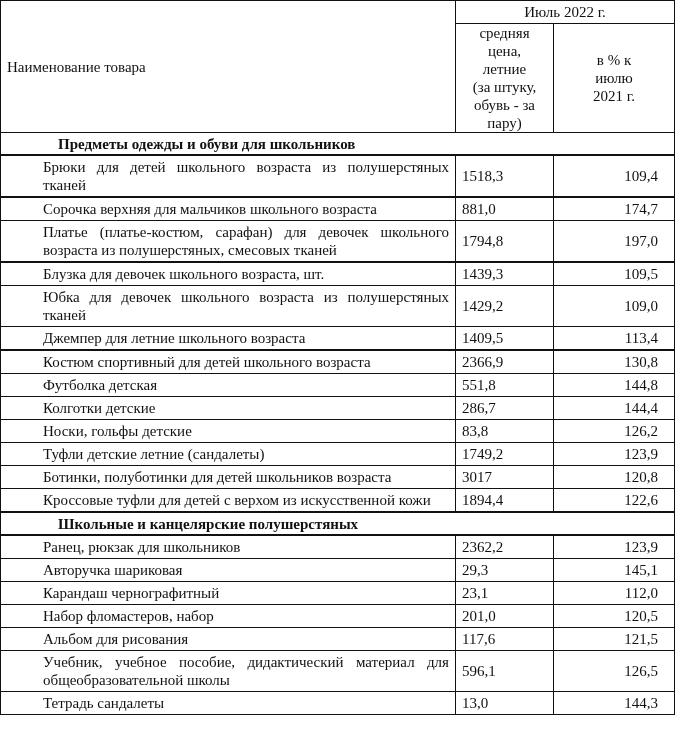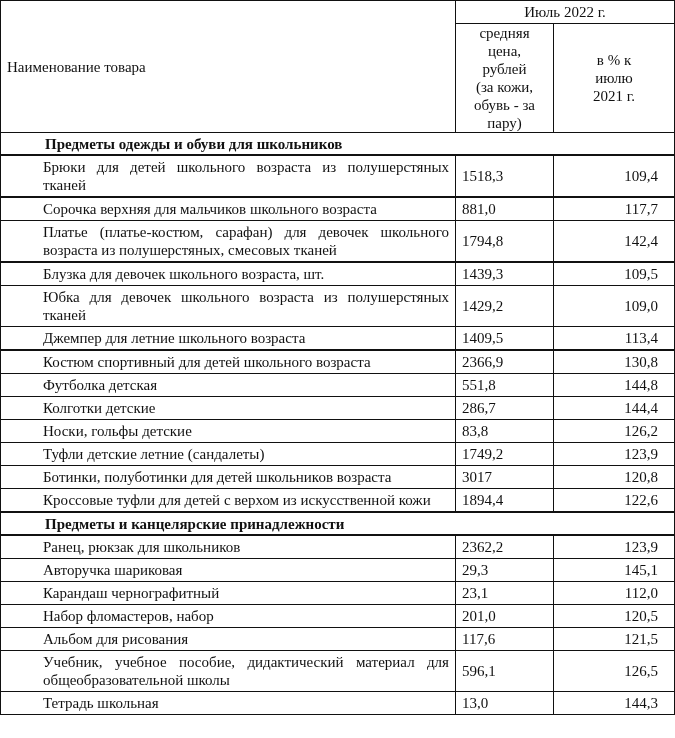--- a/index.html
+++ b/index.html
@@ -3,21 +3,21 @@
 <meta charset="utf-8">
 <style>
   html, body { margin:0; padding:0; background:#ffffff; }
   body { width:675px; height:738px; position:relative; font-family:"Liberation Serif", serif; color:#111; }
   table { position:absolute; left:0; top:0; border-collapse:collapse; width:674px; table-layout:fixed; font-size:15px; line-height:18px; }
   td, th { border:1px solid #111; padding:0 6px; vertical-align:middle; font-weight:normal; }
   col.c1 { width:455px; } col.c2 { width:98px; } col.c3 { width:121px; }
   .hdr-name { text-align:left; height:100px; }
   .hdr-top { text-align:center; height:22px;margin-top:19px; }
   .hdr-sub { height:76px; }
-  .section td { font-weight:bold; height:21px; padding-left:44px;margin-left:32px; }
+  .section td { font-weight:bold; height:21px; padding-left:57px;margin-left:32px; }
   .row td { height:22px; }
   .row.two td { height:40px; }
   .name { text-align:justify; text-align-last:left;padding-left:42px; }
   .num { text-align:left; padding-right:16px; }
   .pct { text-align:right; padding-right:16px; }
   .thick td { border-bottom:2px solid #111; }
 </style>
 </head>
 <body>
 
@@ -28,22 +28,22 @@
       <col class="c3">
     </colgroup>
   <thead>
     <tr>
       <th rowspan="2" class="hdr-name">Наименование товара</th>
       <th colspan="2" class="hdr-top">Июль 2022 г.</th>
     </tr>
     <tr>
       <th class="hdr-sub">
         <div>средняя цена,</div>
-        <div>рублей</div>
-        <div>(за кожи,</div>
+        <div>летние</div>
+        <div>(за штуку,</div>
         <div>обувь - за пару)</div>
       </th>
       <th class="hdr-sub">
         <div>в % к</div>
         <div>июлю</div>
         <div>2021 г.</div>
       </th>
     </tr>
   </thead>
   <tbody id="tbody">
@@ -51,26 +51,26 @@
         <td colspan="3">Предметы одежды и обуви для школьников</td>
       </tr>
       <tr class="row two thick">
         <td class="name">Брюки для детей школьного возраста из полушерстяных тканей</td>
         <td class="num">1518,3</td>
         <td class="pct">109,4</td>
       </tr>
       <tr class="row">
         <td class="name">Сорочка верхняя для мальчиков школьного возраста</td>
         <td class="num">881,0</td>
-        <td class="pct">117,7</td>
+        <td class="pct">174,7</td>
       </tr>
       <tr class="row two thick">
         <td class="name">Платье (платье-костюм, сарафан) для девочек школьного возраста из полушерстяных, смесовых тканей</td>
         <td class="num">1794,8</td>
-        <td class="pct">142,4</td>
+        <td class="pct">197,0</td>
       </tr>
       <tr class="row">
         <td class="name">Блузка для девочек школьного возраста, шт.</td>
         <td class="num">1439,3</td>
         <td class="pct">109,5</td>
       </tr>
       <tr class="row two">
         <td class="name">Юбка для девочек школьного возраста из полушерстяных тканей</td>
         <td class="num">1429,2</td>
         <td class="pct">109,0</td>
@@ -109,21 +109,21 @@
         <td class="name">Ботинки, полуботинки для детей школьников возраста</td>
         <td class="num">3017</td>
         <td class="pct">120,8</td>
       </tr>
       <tr class="row thick">
         <td class="name">Кроссовые туфли для детей с верхом из искусственной кожи</td>
         <td class="num">1894,4</td>
         <td class="pct">122,6</td>
       </tr>
       <tr class="section thick">
-        <td colspan="3">Предметы и канцелярские принадлежности</td>
+        <td colspan="3">Школьные и канцелярские полушерстяных</td>
       </tr>
       <tr class="row">
         <td class="name">Ранец, рюкзак для школьников</td>
         <td class="num">2362,2</td>
         <td class="pct">123,9</td>
       </tr>
       <tr class="row">
         <td class="name">Авторучка шариковая</td>
         <td class="num">29,3</td>
         <td class="pct">145,1</td>
@@ -142,18 +142,18 @@
         <td class="name">Альбом для рисования</td>
         <td class="num">117,6</td>
         <td class="pct">121,5</td>
       </tr>
       <tr class="row two">
         <td class="name">Учебник, учебное пособие, дидактический материал для общеобразовательной школы</td>
         <td class="num">596,1</td>
         <td class="pct">126,5</td>
       </tr>
       <tr class="row">
-        <td class="name">Тетрадь школьная</td>
+        <td class="name">Тетрадь сандалеты</td>
         <td class="num">13,0</td>
         <td class="pct">144,3</td>
       </tr>
     </tbody>
 </table>
 
 </body></html>

